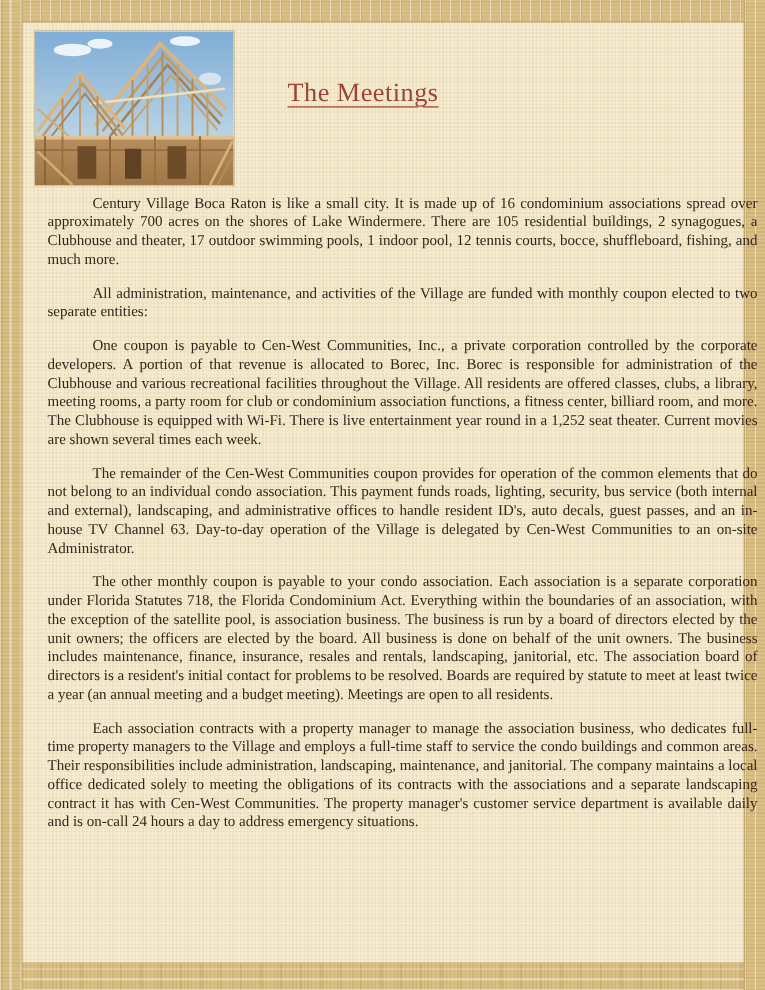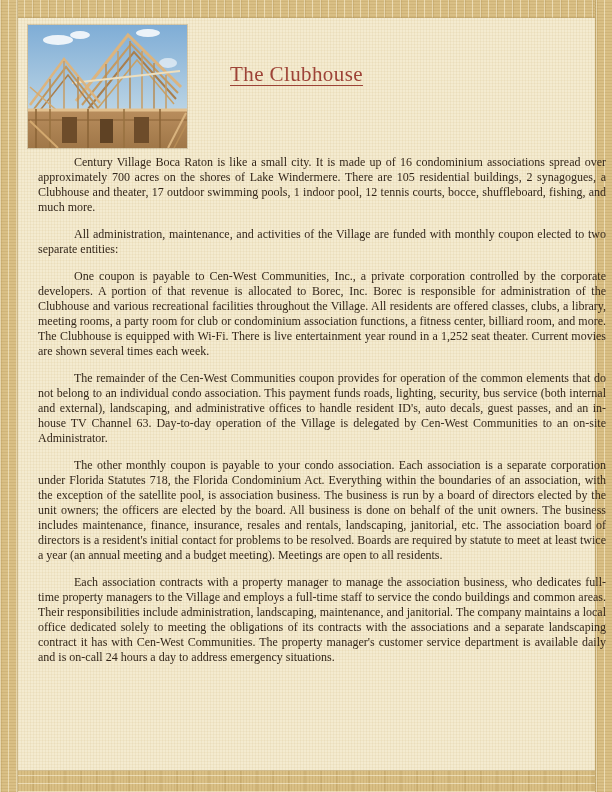--- a/index.html
+++ b/index.html
@@ -132,21 +132,21 @@
         <rect x="34" y="92" width="15" height="26" fill="#6d4c2a"></rect>
         <rect x="72" y="94" width="13" height="24" fill="#5f4224"></rect>
         <rect x="106" y="92" width="15" height="26" fill="#6d4c2a"></rect>
         <line x1="140" y1="123" x2="158" y2="88" stroke="#d9b37e" stroke-width="2"></line>
         <line x1="146" y1="123" x2="159" y2="98" stroke="#b78c55" stroke-width="1.5"></line>
         <line x1="2" y1="96" x2="30" y2="123" stroke="#d3a96f" stroke-width="2"></line>
       </g>
     </svg>
   </div>
 
-  <h1 class="title">The Clubhouse</h1>
+  <h1 class="title">The Meetings</h1>
 
   <div class="body-text">
     <p>Century Village Boca Raton is like a small city. It is made up of 16 condominium associations spread over approximately 700 acres on the shores of Lake Windermere. There are 105 residential buildings, 2 synagogues, a Clubhouse and theater, 17 outdoor swimming pools, 1 indoor pool, 12 tennis courts, bocce, shuffleboard, fishing, and much more.</p>
     <p>All administration, maintenance, and activities of the Village are funded with monthly coupon elected to two separate entities:</p>
     <p>One coupon is payable to Cen-West Communities, Inc., a private corporation controlled by the corporate developers. A portion of that revenue is allocated to Borec, Inc. Borec is responsible for administration of the Clubhouse and various recreational facilities throughout the Village. All residents are offered classes, clubs, a library, meeting rooms, a party room for club or condominium association functions, a fitness center, billiard room, and more. The Clubhouse is equipped with Wi-Fi. There is live entertainment year round in a 1,252 seat theater. Current movies are shown several times each week.</p>
     <p>The remainder of the Cen-West Communities coupon provides for operation of the common elements that do not belong to an individual condo association. This payment funds roads, lighting, security, bus service (both internal and external), landscaping, and administrative offices to handle resident ID's, auto decals, guest passes, and an in-house TV Channel 63. Day-to-day operation of the Village is delegated by Cen-West Communities to an on-site Administrator.</p>
     <p>The other monthly coupon is payable to your condo association. Each association is a separate corporation under Florida Statutes 718, the Florida Condominium Act. Everything within the boundaries of an association, with the exception of the satellite pool, is association business. The business is run by a board of directors elected by the unit owners; the officers are elected by the board. All business is done on behalf of the unit owners. The business includes maintenance, finance, insurance, resales and rentals, landscaping, janitorial, etc. The association board of directors is a resident's initial contact for problems to be resolved. Boards are required by statute to meet at least twice a year (an annual meeting and a budget meeting). Meetings are open to all residents.</p>
     <p>Each association contracts with a property manager to manage the association business, who dedicates full-time property managers to the Village and employs a full-time staff to service the condo buildings and common areas. Their responsibilities include administration, landscaping, maintenance, and janitorial. The company maintains a local office dedicated solely to meeting the obligations of its contracts with the associations and a separate landscaping contract it has with Cen-West Communities. The property manager's customer service department is available daily and is on-call 24 hours a day to address emergency situations.</p>
   </div>
 

